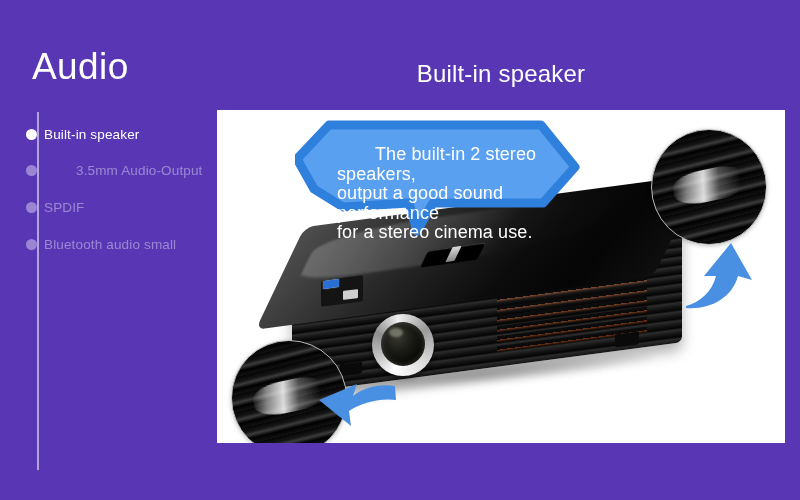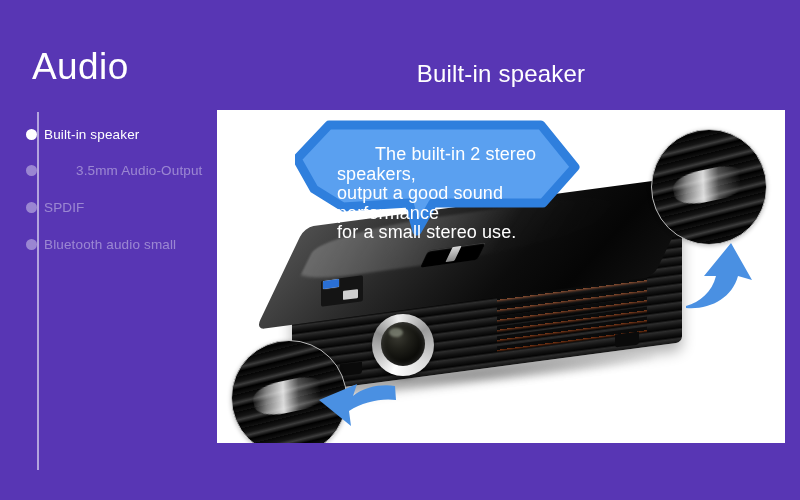--- a/index.html
+++ b/index.html
@@ -392,18 +392,18 @@
     </svg>
 
     <div id="speech-bubble">
       <svg width="290" height="128" viewBox="0 0 290 128">
         <path d="M34 6 L 246 6 L 280 48 L 248 84 L 138 84 L 122 112 L 114 84
                  L 48 88 L 19 70 L 2 40 Z" fill="#5aa0f0" stroke="#2f7fdd" stroke-width="9" stroke-linejoin="round"></path>
       </svg>
       <div id="bubble-text">
         <span class="line-1">The built-in 2 stereo speakers,</span>
         <span class="line-2">output a good sound performance</span>
-        <span class="line-3">for a small stereo use.</span>
+        <span class="line-3">for a stereo cinema use.</span>
       </div>
     </div>
 
   </div>
 </div>
 
 </body></html>

